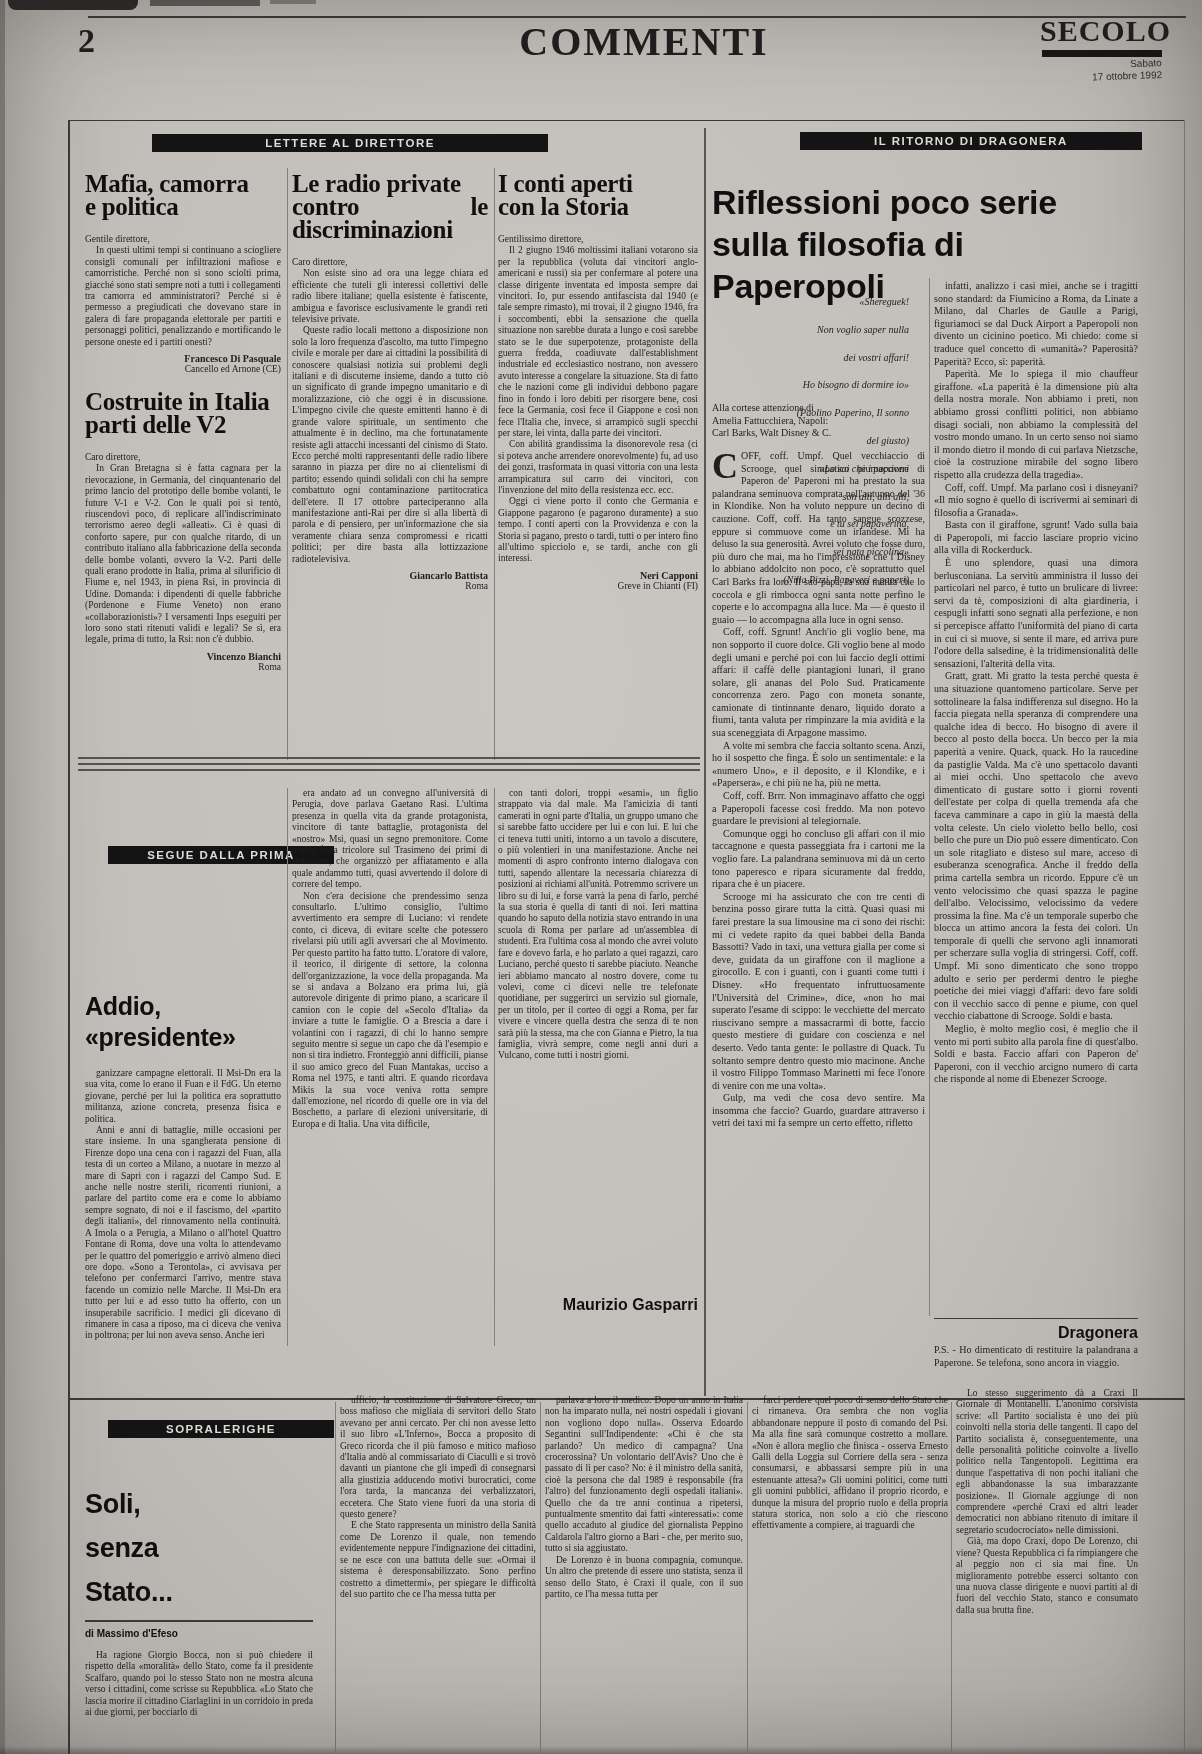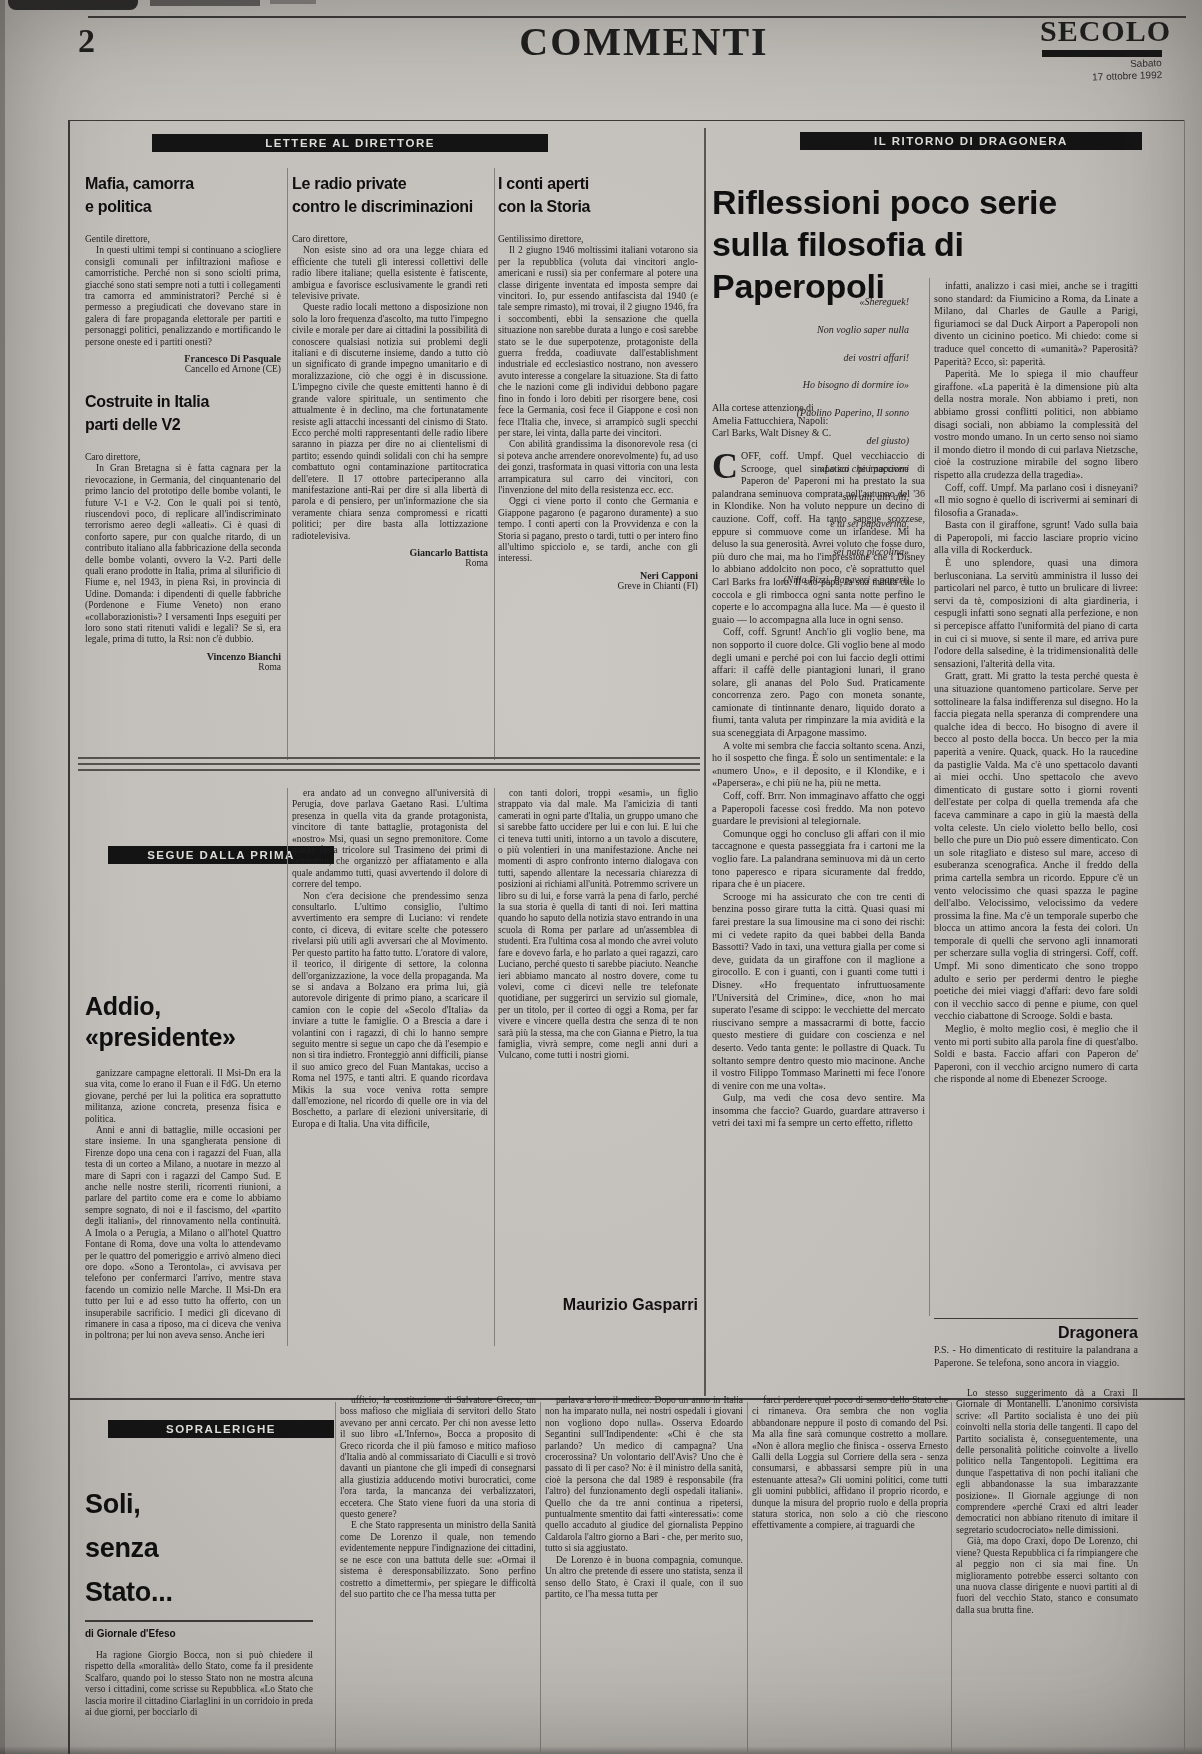--- a/index.html
+++ b/index.html
@@ -16,21 +16,21 @@
   .page-num{position:absolute;left:78px;top:22px;font-size:34px;font-weight:bold;}
   .section-title{position:absolute;left:0;top:18px;width:1202px;text-align:center;font-size:40px;font-weight:bold;letter-spacing:2px;padding-left:43px;}
   .masthead{position:absolute;left:1040px;top:14px;width:124px;text-align:center;font-size:30px;font-weight:bold;letter-spacing:1px;}
   .masthead-bar{position:absolute;left:1042px;top:50px;width:120px;height:7px;background:#161616;}
   .dateline{position:absolute;left:990px;top:60px;width:172px;text-align:right;font-family:"Liberation Sans",sans-serif;font-size:10px;line-height:12px;color:#2c2c2c;transform:rotate(-2deg);}
 
   .banner{position:absolute;background:#141414;color:#dcdcd8;font-family:"Liberation Sans",sans-serif;
     font-weight:bold;font-size:11.5px;line-height:18px;text-align:center;letter-spacing:1.5px;}
 
   .headline{font-family:"Liberation Sans",sans-serif;font-weight:bold;color:#101010;white-space:pre-line;letter-spacing:-0.3px;}
-  .h-letters{font-size:16px;line-height:23px;margin:0 0 16px 0;}
+  .h-letters{font-size:25px;line-height:23px;margin:0 0 16px 0;font-family:Liberation Serif, serif;}
   .h-drag{position:absolute;left:712px;top:158px;width:430px;font-size:34px;line-height:42px;}
   .h-addio{position:absolute;left:85px;top:970px;width:210px;font-size:25px;line-height:31px;}
   .h-soli{position:absolute;left:85px;top:1460px;width:232px;font-size:27px;line-height:44px;}
 
   .colbox{position:absolute;overflow:hidden;}
   .body{font-size:9.5px;line-height:11.4px;text-align:justify;}
   .body-lg{font-size:10px;line-height:12.6px;text-align:justify;}
   .salutation{margin:0;}
   .para{margin:0;text-indent:11px;}
   .first-para{text-indent:0;}
@@ -207,21 +207,21 @@
   <div class="byline" style="position:absolute;left:498px;top:1296px;width:200px;">Maurizio Gasparri</div>
   <div class="hairline" style="left:287px;top:788px;width:1px;height:558px;"></div>
   <div class="hairline" style="left:494px;top:788px;width:1px;height:558px;"></div>
 
   <div class="rule" style="left:68px;top:1398px;width:1117px;height:2px;"></div>
   <div class="banner" style="left:108px;top:1420px;width:226px;height:18px;">SOPRALERIGHE</div>
   <h2 class="headline h-soli">Soli,
 senza
 Stato...</h2>
   <div class="rule" style="left:85px;top:1620px;width:228px;height:2px;"></div>
-  <div class="minor-byline" style="position:absolute;left:85px;top:1628px;width:228px;">di Giornale d'Efeso</div>
+  <div class="minor-byline" style="position:absolute;left:85px;top:1628px;width:228px;">di Massimo d'Efeso</div>
   <div class="colbox body" style="left:85px;top:1650px;width:228px;height:104px;">
     <div>
         <p class="para">Ha ragione Giorgio Bocca, non si può chiedere il rispetto della «moralità» dello Stato, come fa il presidente Scalfaro, quando poi lo stesso Stato non ne mostra alcuna verso i cittadini, come scrisse su Repubblica. «Lo Stato che lascia morire il cittadino Ciarlaglini in un corridoio in preda ai due giorni, per bocciarlo di</p>
       </div>
   </div>
   <div class="colbox body" style="left:340px;top:1395px;width:196px;height:359px;">
     <div>
         <p class="para">ufficio, la costituzione di Salvatore Greco, un boss mafioso che migliaia di servitori dello Stato avevano per anni cercato. Per chi non avesse letto il suo libro «L'Inferno», Bocca a proposito di Greco ricorda che il più famoso e mitico mafioso d'Italia andò al commissariato di Ciaculli e si trovò davanti un piantone che gli impedì di consegnarsi alla giustizia adducendo motivi burocratici, come l'ora tarda, la mancanza dei verbalizzatori, eccetera. Che Stato viene fuori da una storia di questo genere?</p>
         <p class="para">E che Stato rappresenta un ministro della Sanità come De Lorenzo il quale, non temendo evidentemente neppure l'indignazione dei cittadini, se ne esce con una battuta delle sue: «Ormai il sistema è deresponsabilizzato. Sono perfino costretto a dimettermi», per spiegare le difficoltà del suo partito che ce l'ha messa tutta per</p>
       </div>

